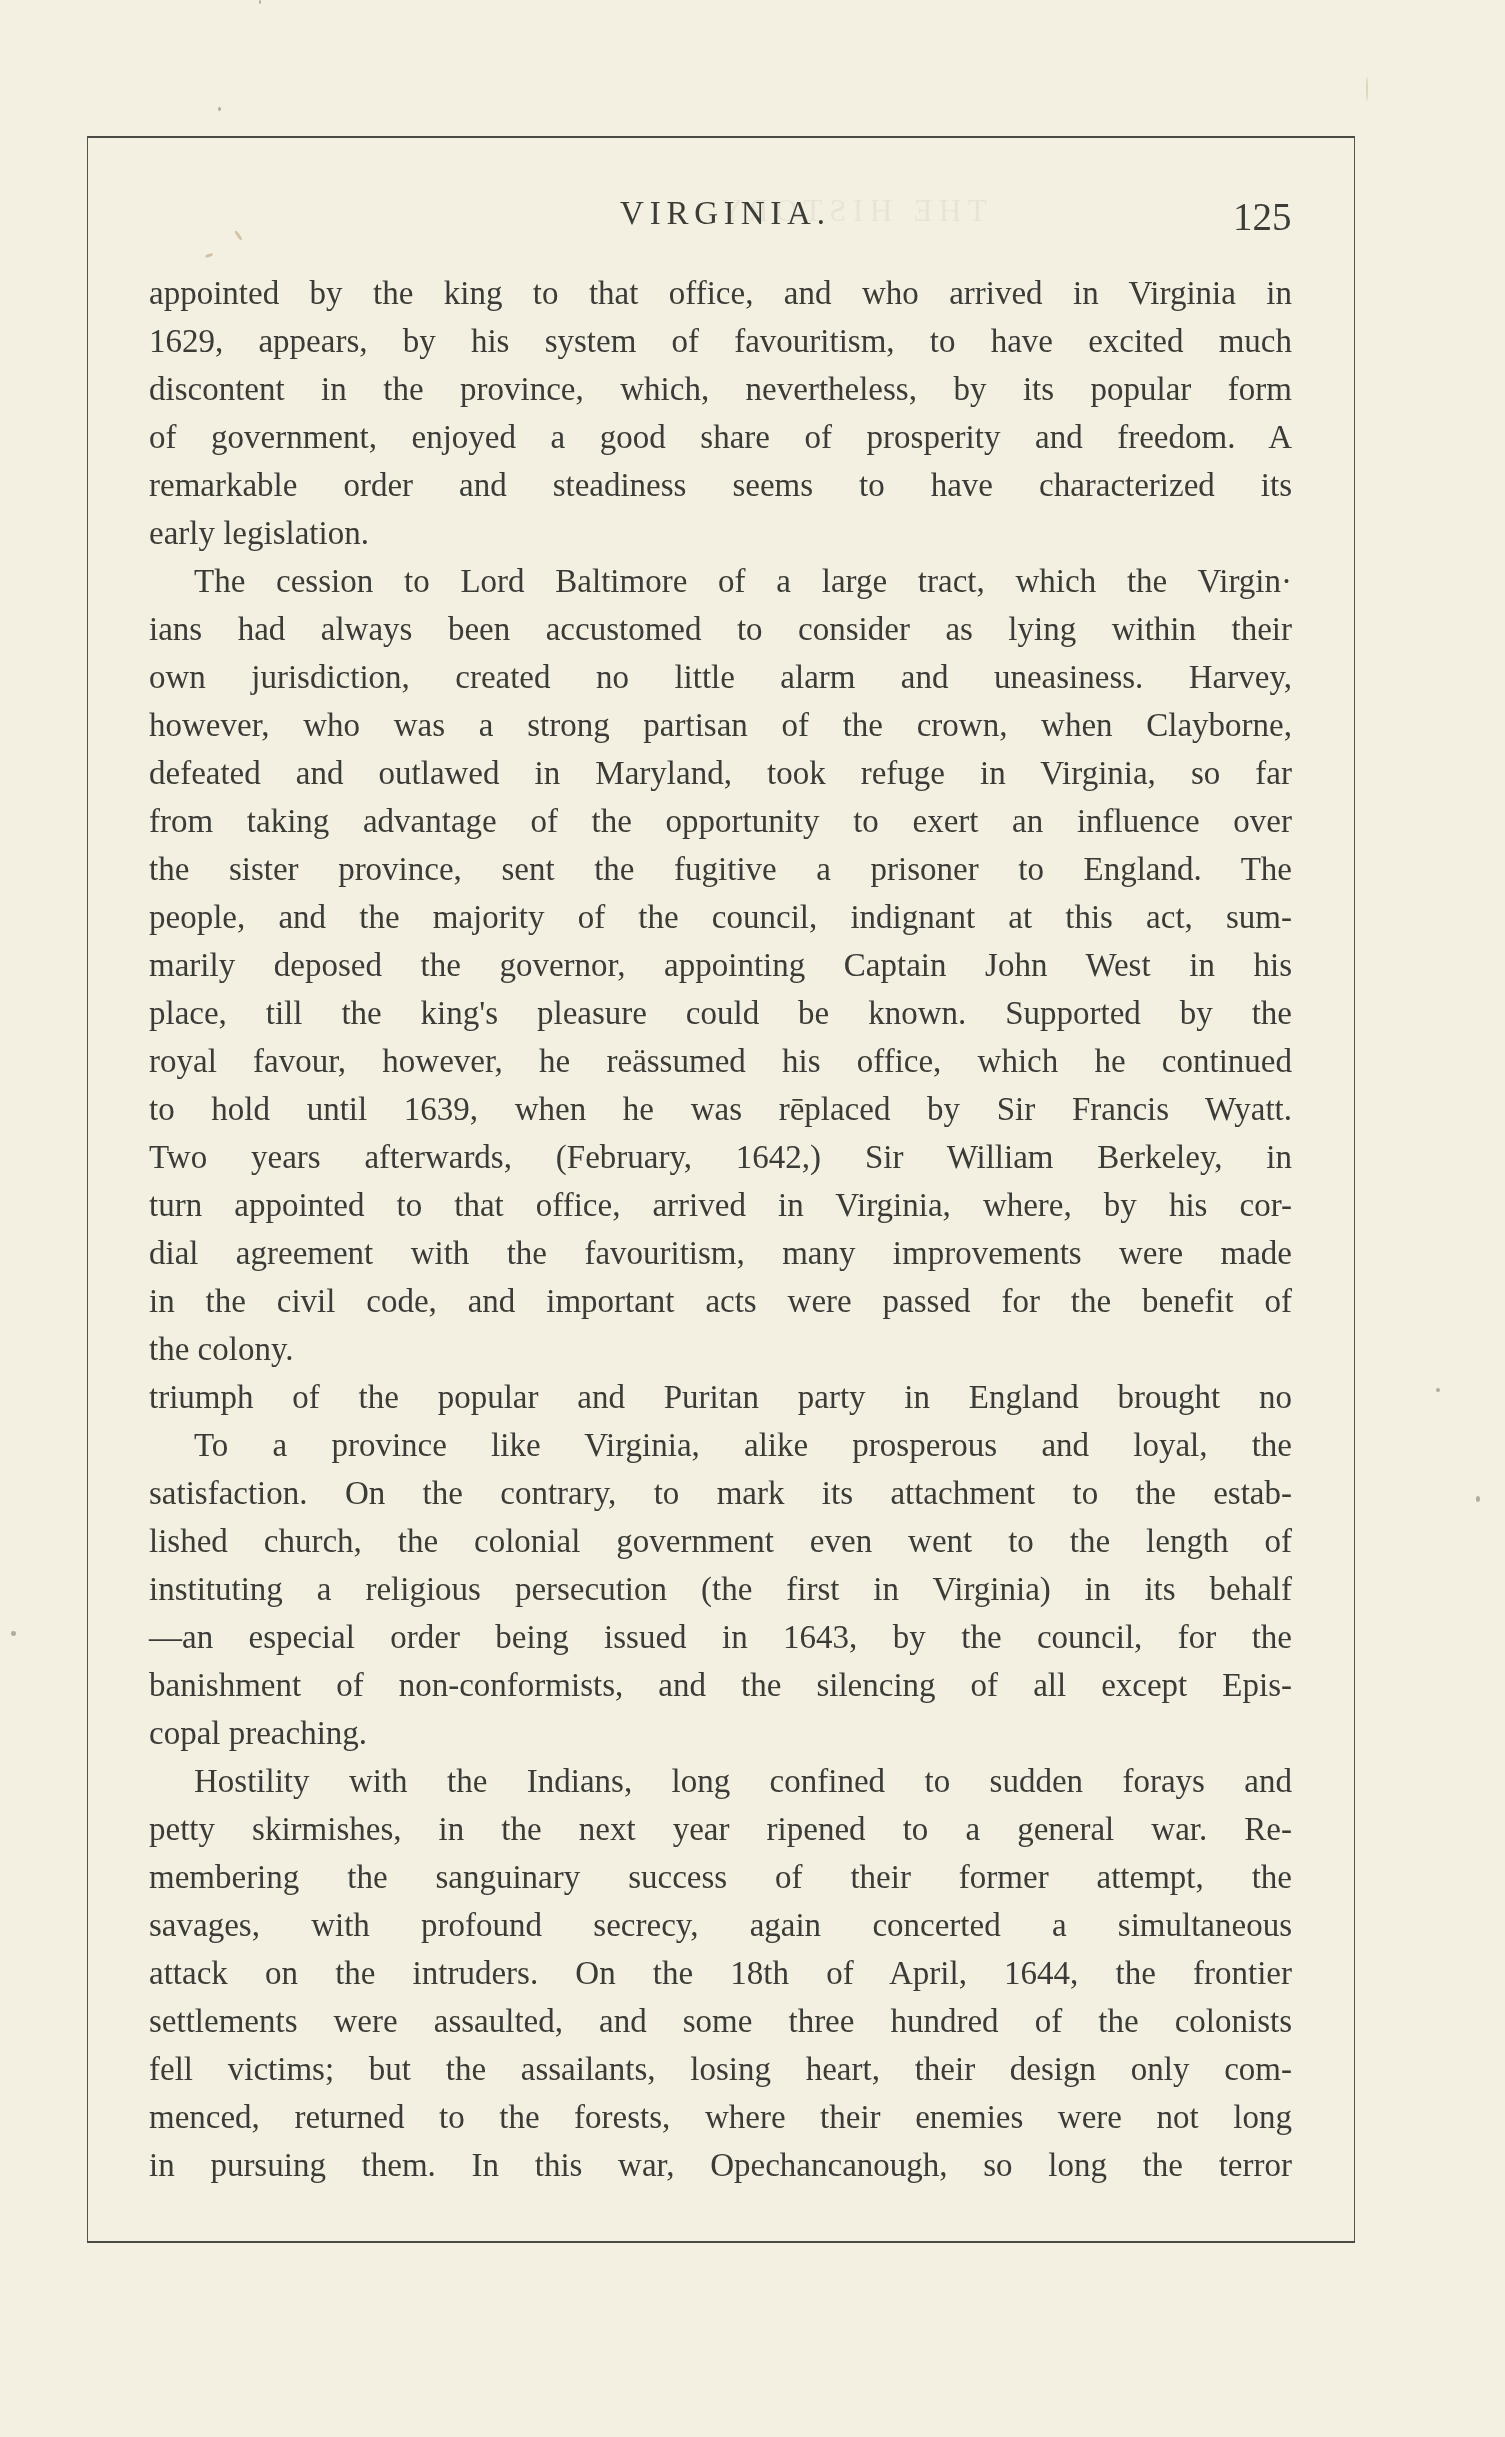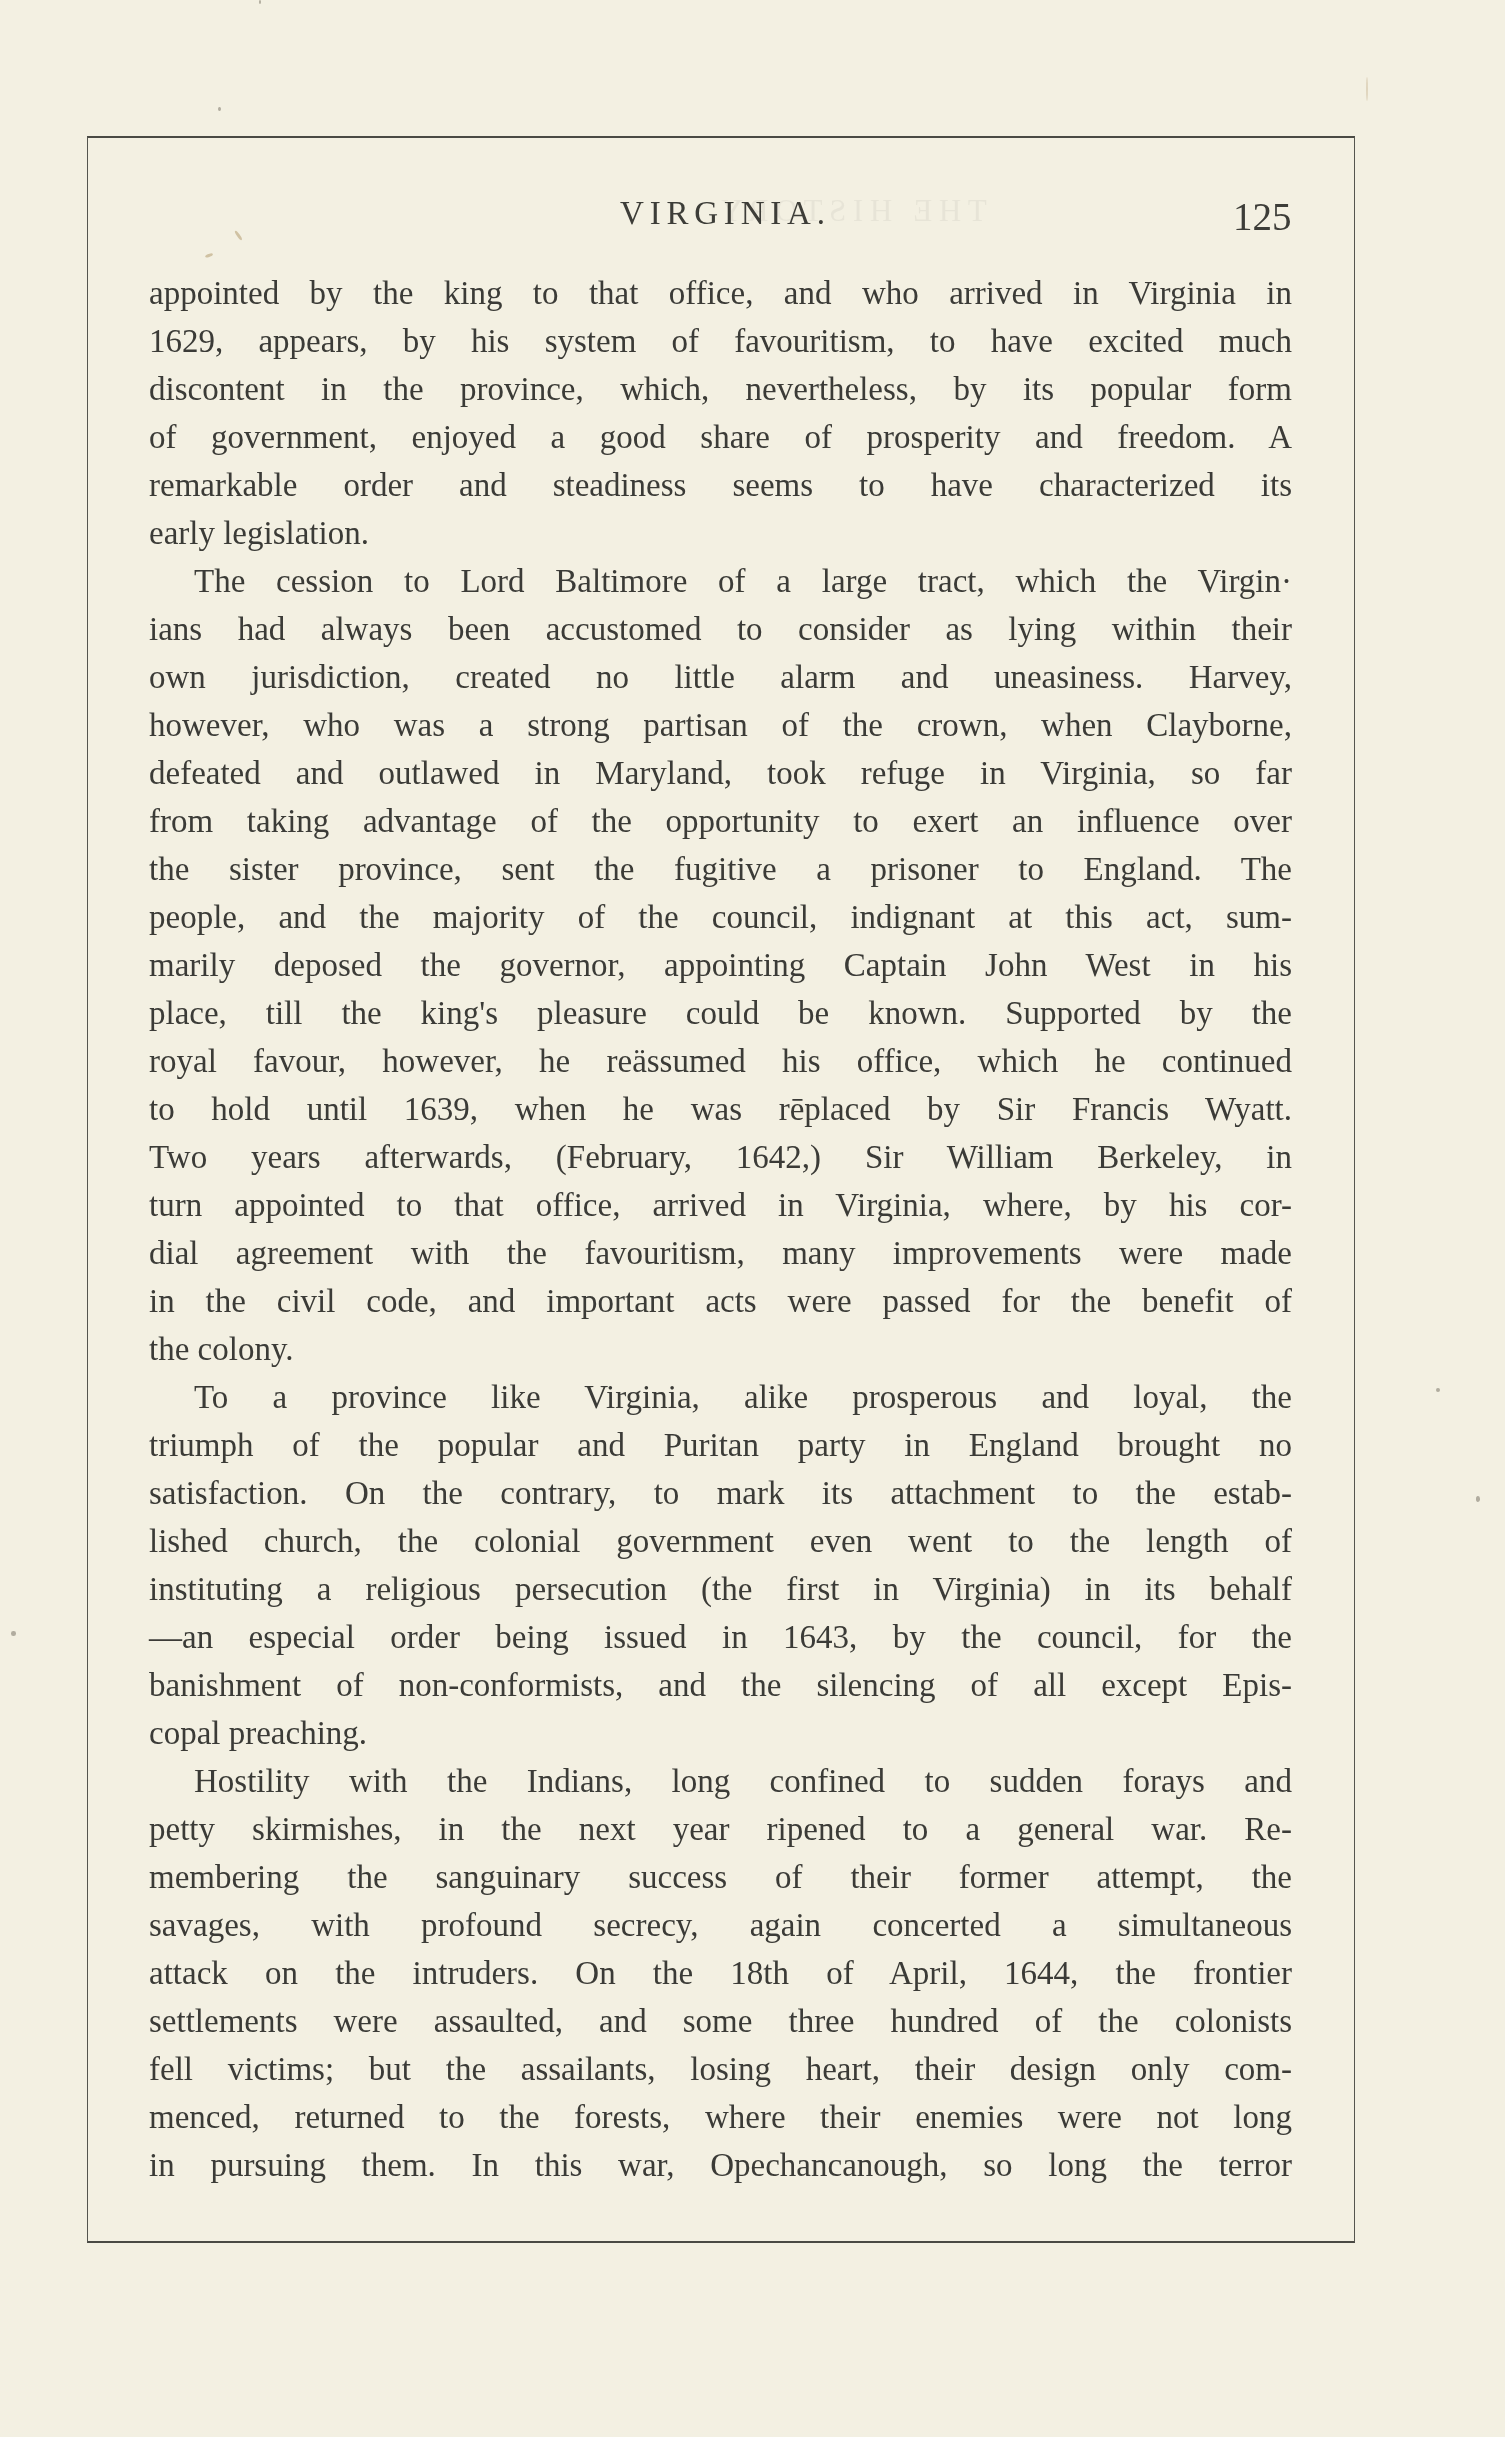--- a/index.html
+++ b/index.html
@@ -127,22 +127,22 @@
     <span class="line">royal favour, however, he reässumed his office, which he continued</span>
     <span class="line">to hold until 1639, when he was rēplaced by Sir Francis Wyatt.</span>
     <span class="line">Two years afterwards, (February, 1642,) Sir William Berkeley, in</span>
     <span class="line">turn appointed to that office, arrived in Virginia, where, by his cor-</span>
     <span class="line">dial agreement with the favouritism, many improvements were made</span>
     <span class="line">in the civil code, and important acts were passed for the benefit of</span>
     <span class="line last">the colony.</span>
   </div>
 
   <div>
+    <span class="line">triumph of the popular and Puritan party in England brought no</span>
     <span class="line indent">To a province like Virginia, alike prosperous and loyal, the</span>
-    <span class="line">triumph of the popular and Puritan party in England brought no</span>
     <span class="line">satisfaction. On the contrary, to mark its attachment to the estab-</span>
     <span class="line">lished church, the colonial government even went to the length of</span>
     <span class="line">instituting a religious persecution (the first in Virginia) in its behalf</span>
     <span class="line">—an especial order being issued in 1643, by the council, for the</span>
     <span class="line">banishment of non-conformists, and the silencing of all except Epis-</span>
     <span class="line last">copal preaching.</span>
   </div>
 
   <div>
     <span class="line indent">Hostility with the Indians, long confined to sudden forays and</span>

